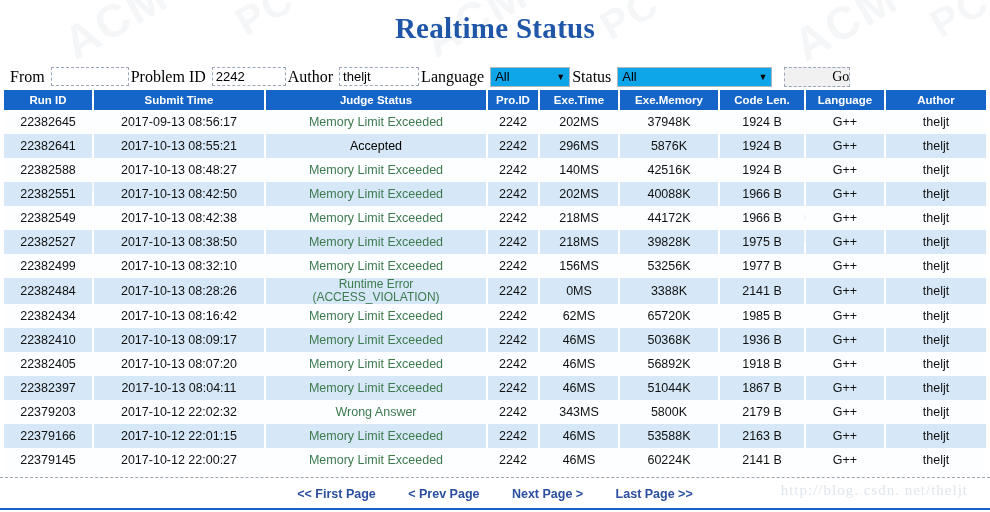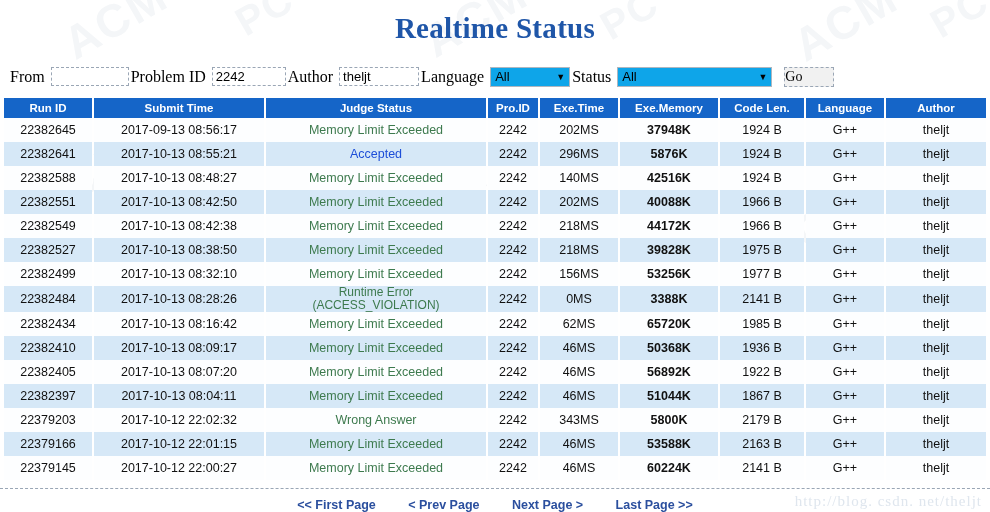--- a/index.html
+++ b/index.html
@@ -107,36 +107,36 @@
     line-height: 18px;
     font-size: 9px;
     color: #000;
   }
   #select-language { width: 80px; }
   #select-status { width: 155px; }
 
   #go-button {
     border: 1px dashed #9aa6b5;
     background: #f1f1f1;
-    width: 50px;
+    width: 66px;
     height: 20px;
     line-height: 18px;
-    text-align: left;
+    text-align: right;
     font-family: "Liberation Serif", serif;
     font-size: 14px;
     color: #000;
     box-sizing: border-box;
     margin-left: 12px;
     cursor: pointer;
   }
 
   
   #status-table {
     width: 970px;
-    margin: 8px auto;
+    margin: 0 auto;
     border-collapse: separate;
     border-spacing: 2px 0;
     table-layout: fixed;
   }
   #status-table thead th {
     background: #1565c8;
     color: #ffffff;
     font-family: "Liberation Sans", sans-serif;
     font-size: 11.5px;
     font-weight: bold;
@@ -154,26 +154,26 @@
     padding: 0;
     white-space: nowrap;
   }
   #status-table tbody tr.odd td { background: #fdfeff; }
   #status-table tbody tr.even td { background: #d6e8f7; }
 
   td.c-runid   { color: #111; }
   td.c-time    { color: #111; }
   td.c-proid   { color: #2f6fa8; }
   td.c-exetime { color: #111; }
-  td.c-mem     { color: #111; font-weight: bold; }
+  td.c-mem     { color: #111; }
   td.c-len     { color: #2f6fa8; }
   td.c-lang    { color: #111; }
   td.c-author  { color: #2f6fa8; }
 
-  .judge-ac   { color: #1d4ed8; }
+  .judge-ac   { color: #000000; }
   .judge-ok   { color: #3d7a4e; }
   .judge-two  { line-height: 13px; font-size: 12px; display:inline-block; }
 
   
   col.w-runid   { width: 88px; }
   col.w-time    { width: 170px; }
   col.w-judge   { width: 220px; }
   col.w-proid   { width: 50px; }
   col.w-exetime { width: 78px; }
   col.w-mem     { width: 98px; }
@@ -197,21 +197,21 @@
     text-decoration: none;
     margin: 0 14px;
     cursor: pointer;
   }
   #bottom-rule {
     border-bottom: 2px solid #1565c8;
     margin-top: 6px;
   }
   #footer-watermark {
     position: absolute;
-    right: 8px;
+    right: 22px;
     top: 4px;
     font-family: "Liberation Serif", serif;
     font-size: 15px;
     color: #dfe6ee;
     letter-spacing: 1px;
     white-space: nowrap;
   }
 </style>
 </head>
 <body>
@@ -396,21 +396,21 @@
           <td class="c-lang">G++</td>
           <td class="c-author">theljt</td>
         </tr>
         <tr class="odd">
           <td class="c-runid">22382405</td>
           <td class="c-time">2017-10-13 08:07:20</td>
           <td class="c-judge"><span class="judge-ok">Memory Limit Exceeded</span></td>
           <td class="c-proid">2242</td>
           <td class="c-exetime">46MS</td>
           <td class="c-mem">56892K</td>
-          <td class="c-len">1922 B</td>
+          <td class="c-len">1918 B</td>
           <td class="c-lang">G++</td>
           <td class="c-author">theljt</td>
         </tr>
         <tr class="even">
           <td class="c-runid">22382397</td>
           <td class="c-time">2017-10-13 08:04:11</td>
           <td class="c-judge"><span class="judge-ok">Memory Limit Exceeded</span></td>
           <td class="c-proid">2242</td>
           <td class="c-exetime">46MS</td>
           <td class="c-mem">51044K</td>

